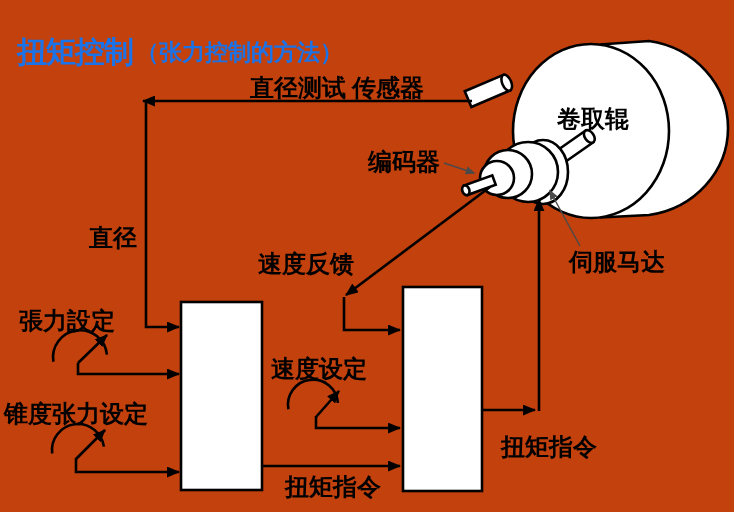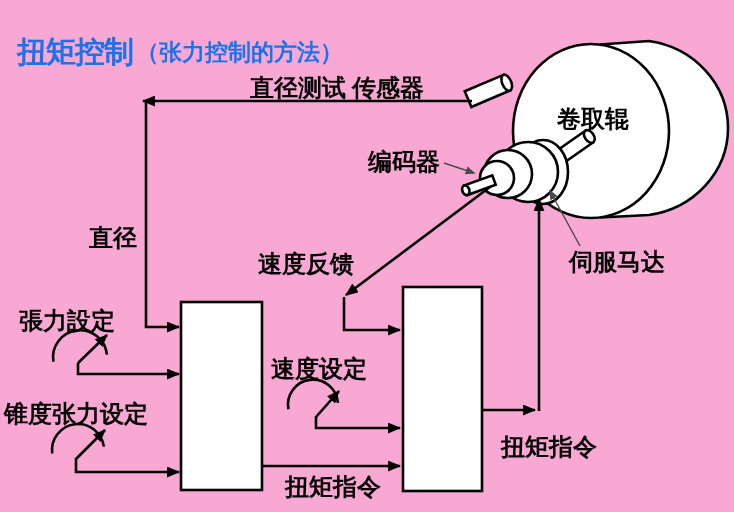--- a/index.html
+++ b/index.html
@@ -1,16 +1,16 @@
 <!DOCTYPE html>
 <html><head>
 <meta charset="utf-8">
 <style>
   html,body{margin:0;padding:0;background:#ffffff;}
-  #stage{position:relative;width:734px;height:512px;background:#f9a8d4;overflow:hidden;
+  #stage{position:relative;width:734px;height:512px;background:#c2410c;overflow:hidden;
          font-family:"Liberation Sans",sans-serif;}
   svg{position:absolute;left:0;top:0;}
   .lbl{font-family:"Liberation Serif",serif;font-weight:700;font-size:24px;fill:#000000;}
   .title-main{font-family:"Liberation Sans",sans-serif;font-weight:700;font-size:30px;letter-spacing:-1px;}
   .title-sub{font-family:"Liberation Sans",sans-serif;font-weight:700;font-size:23px;}
   .flow{stroke:#000;stroke-width:2.6;fill:none;}
   .shape{stroke:#000;stroke-width:2.6;fill:#ffffff;}
   .leader{stroke:#4a4a4a;stroke-width:1.4;fill:none;}
 </style>
 </head>

